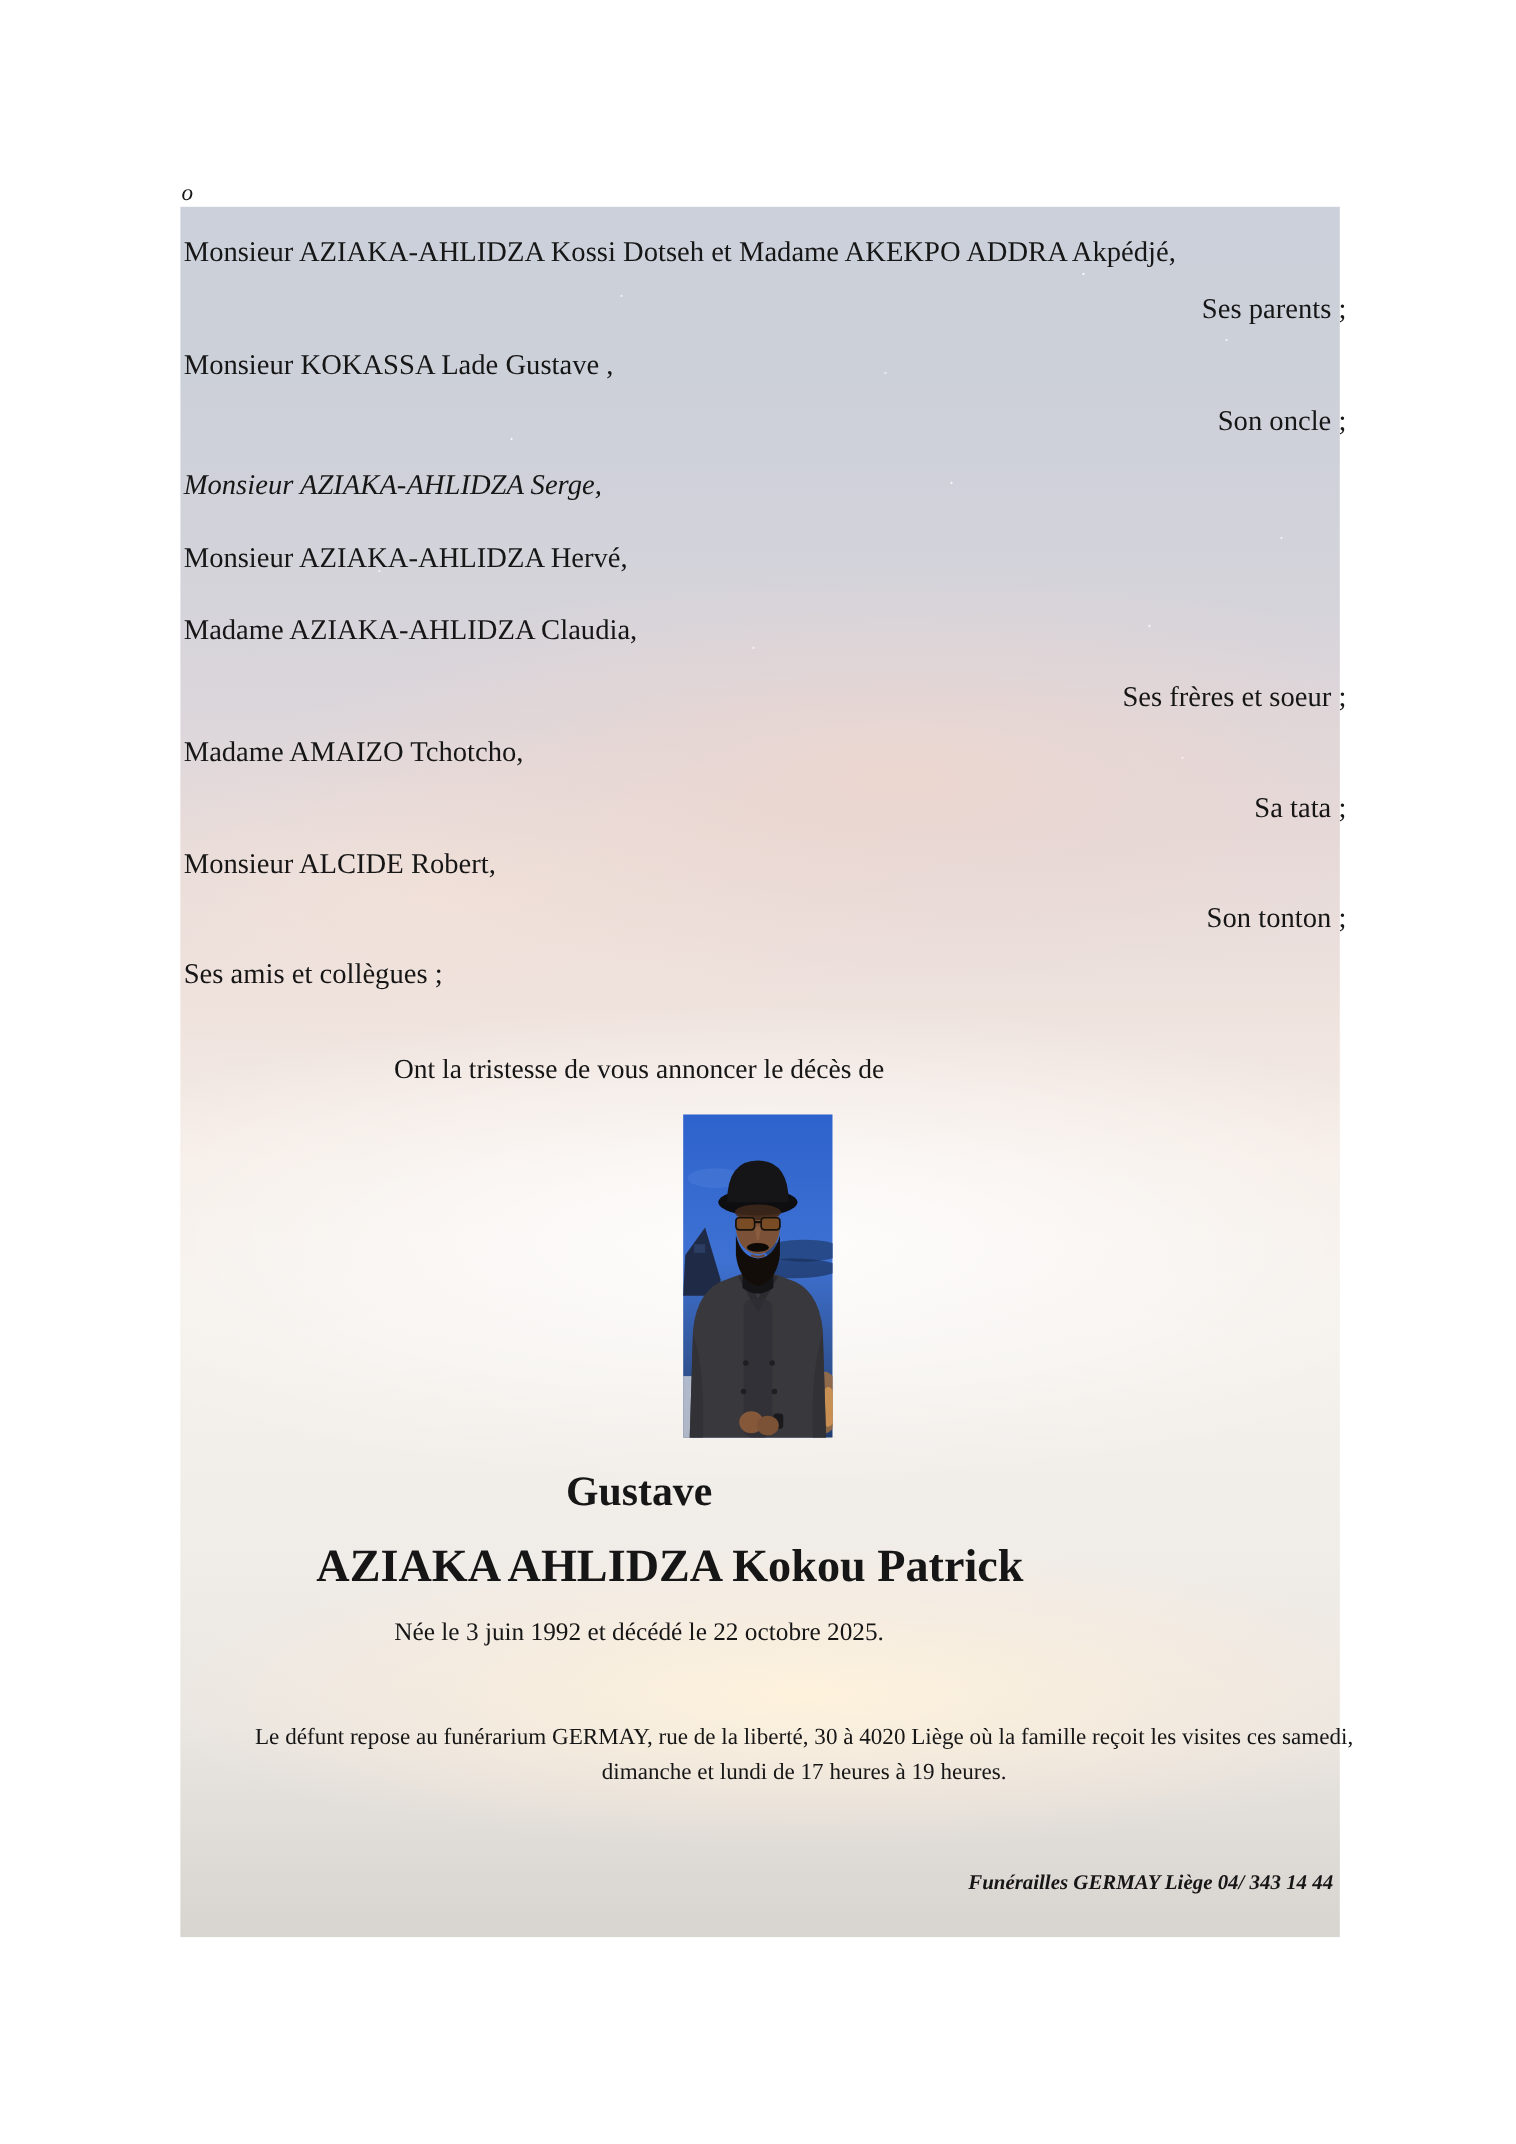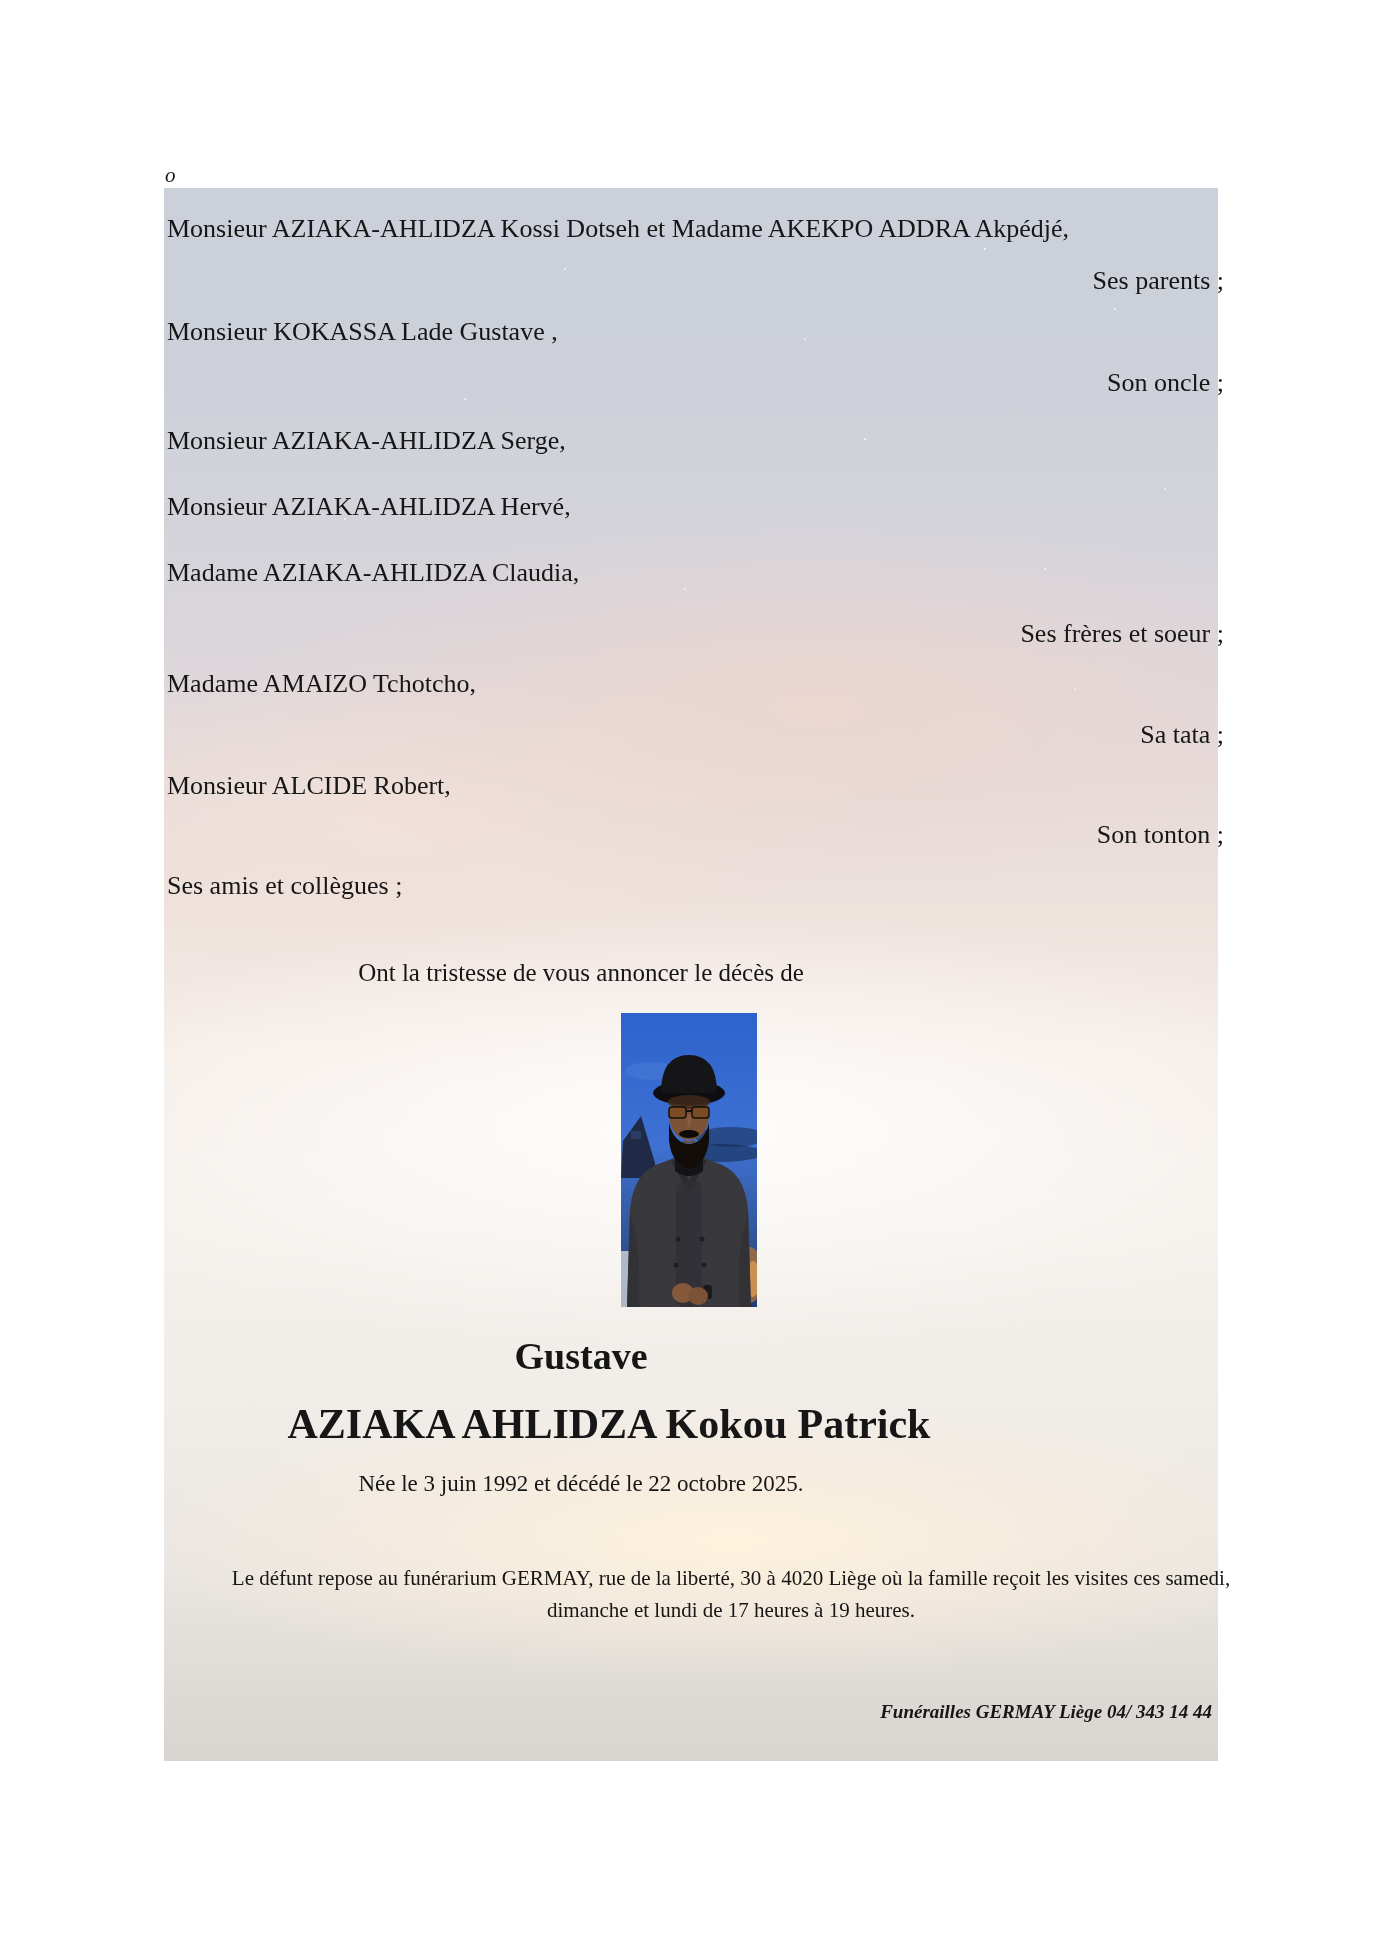--- a/index.html
+++ b/index.html
@@ -29,21 +29,21 @@
       -640px 270px 0 rgba(255,255,255,0.75), 60px 320px 0 rgba(255,255,255,0.8),
       180px 240px 0 rgba(255,255,255,0.7), -300px 340px 0 rgba(255,255,255,0.7),
       -180px 90px 0 rgba(255,255,255,0.6), 90px 440px 0 rgba(255,255,255,0.6),
       -560px 430px 0 rgba(255,255,255,0.6), 160px 130px 0 rgba(255,255,255,0.65);
   }
   .corner{position:absolute;left:165px;top:163px;font-size:21px;line-height:24px;font-style:italic;}
   .line{position:absolute;font-size:26px;line-height:30px;text-align:right;}
   .line.left{left:167px;}
   .line.right{right:154px;text-align:right;}
   .t1{top:214px;} .t2{top:266px;} .t3{top:317px;} .t4{top:368px;}
-  .t5{top:426px;} .t6{top:492px;} .t7{top:558px;} .t8{top:619px;}
+  .t5{top:426px;font-style:italic;} .t6{top:492px;} .t7{top:558px;} .t8{top:619px;}
   .t9{top:669px;} .t10{top:720px;} .t11{top:771px;} .t12{top:820px;} .t13{top:871px;}
   .centered{position:absolute;left:164px;width:834px;text-align:center;}
   .intro{top:958px;font-size:25px;line-height:29px;}
   .photo{position:absolute;left:621px;top:1013px;width:136px;height:294px;}
   .photo svg{display:block;width:136px;height:294px;}
   .title-mr{top:1334px;font-size:38px;line-height:44px;font-weight:bold;}
   .title-name{top:1399px;font-size:42px;line-height:50px;font-weight:bold;padding-left:28px;}
   .dates{top:1470px;font-size:23px;line-height:27px;}
   .para{position:absolute;left:164px;top:1562px;width:1054px;text-align:center;font-size:21px;line-height:32px;padding-left:40px;}
   .footer{position:absolute;right:166px;top:1701px;font-size:19px;line-height:22px;font-weight:bold;font-style:italic;}

